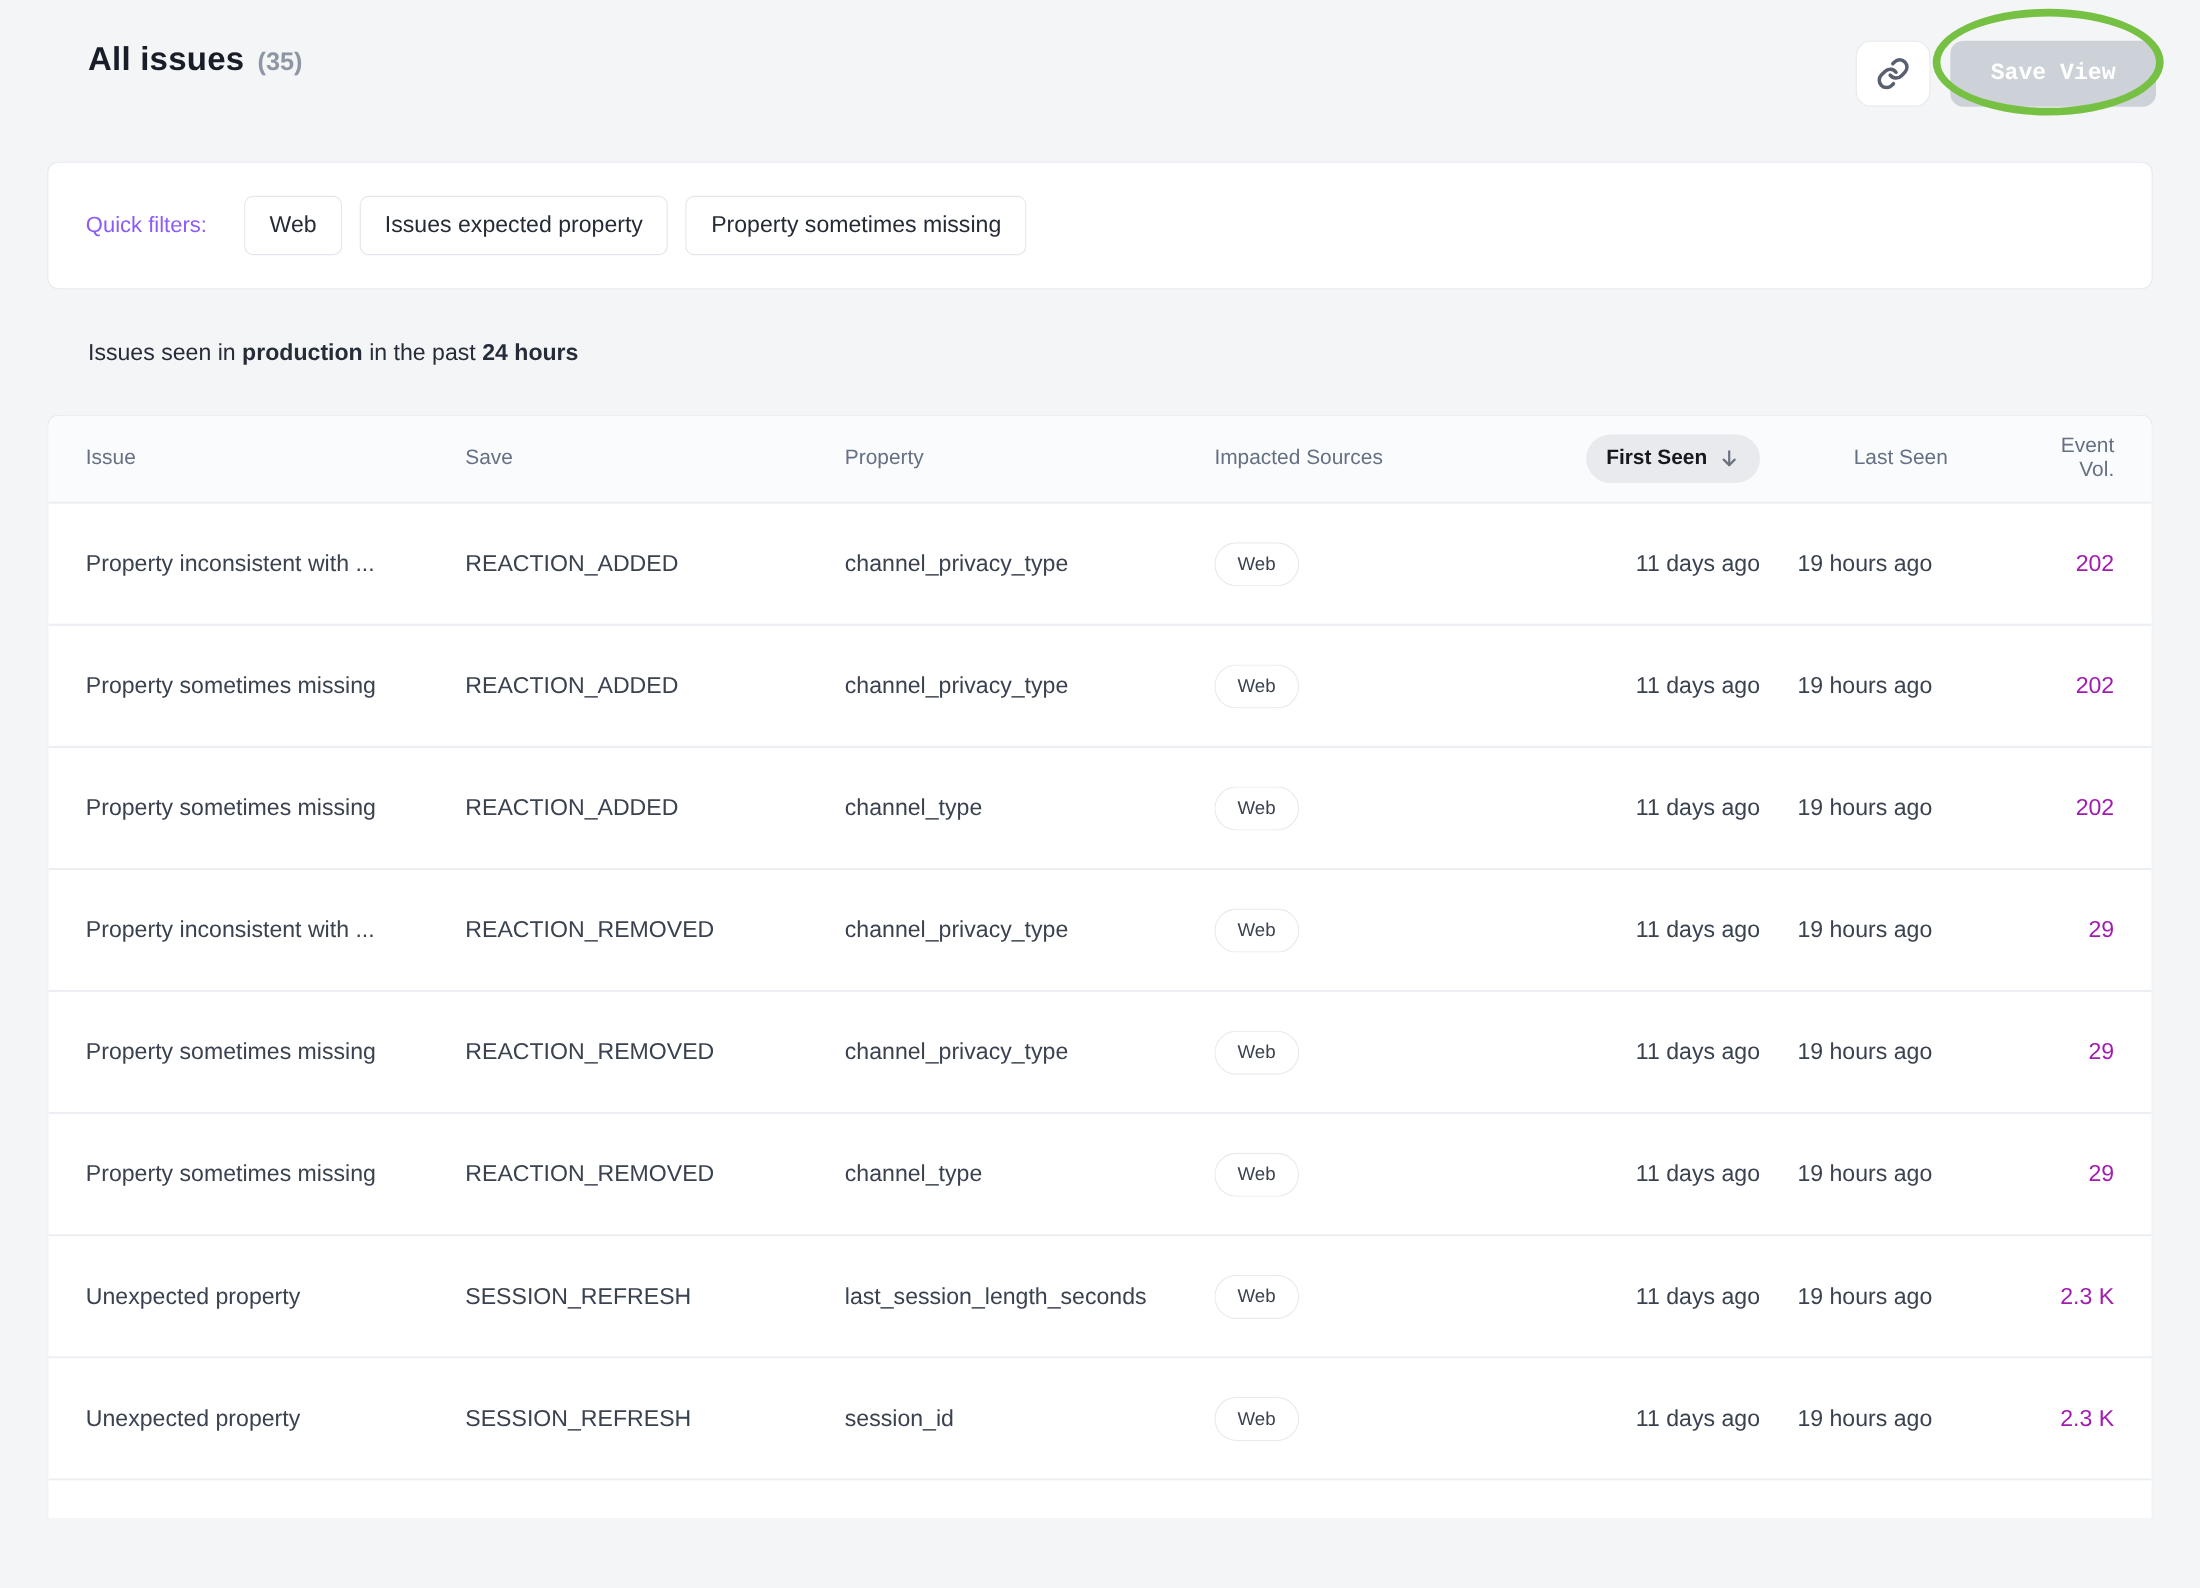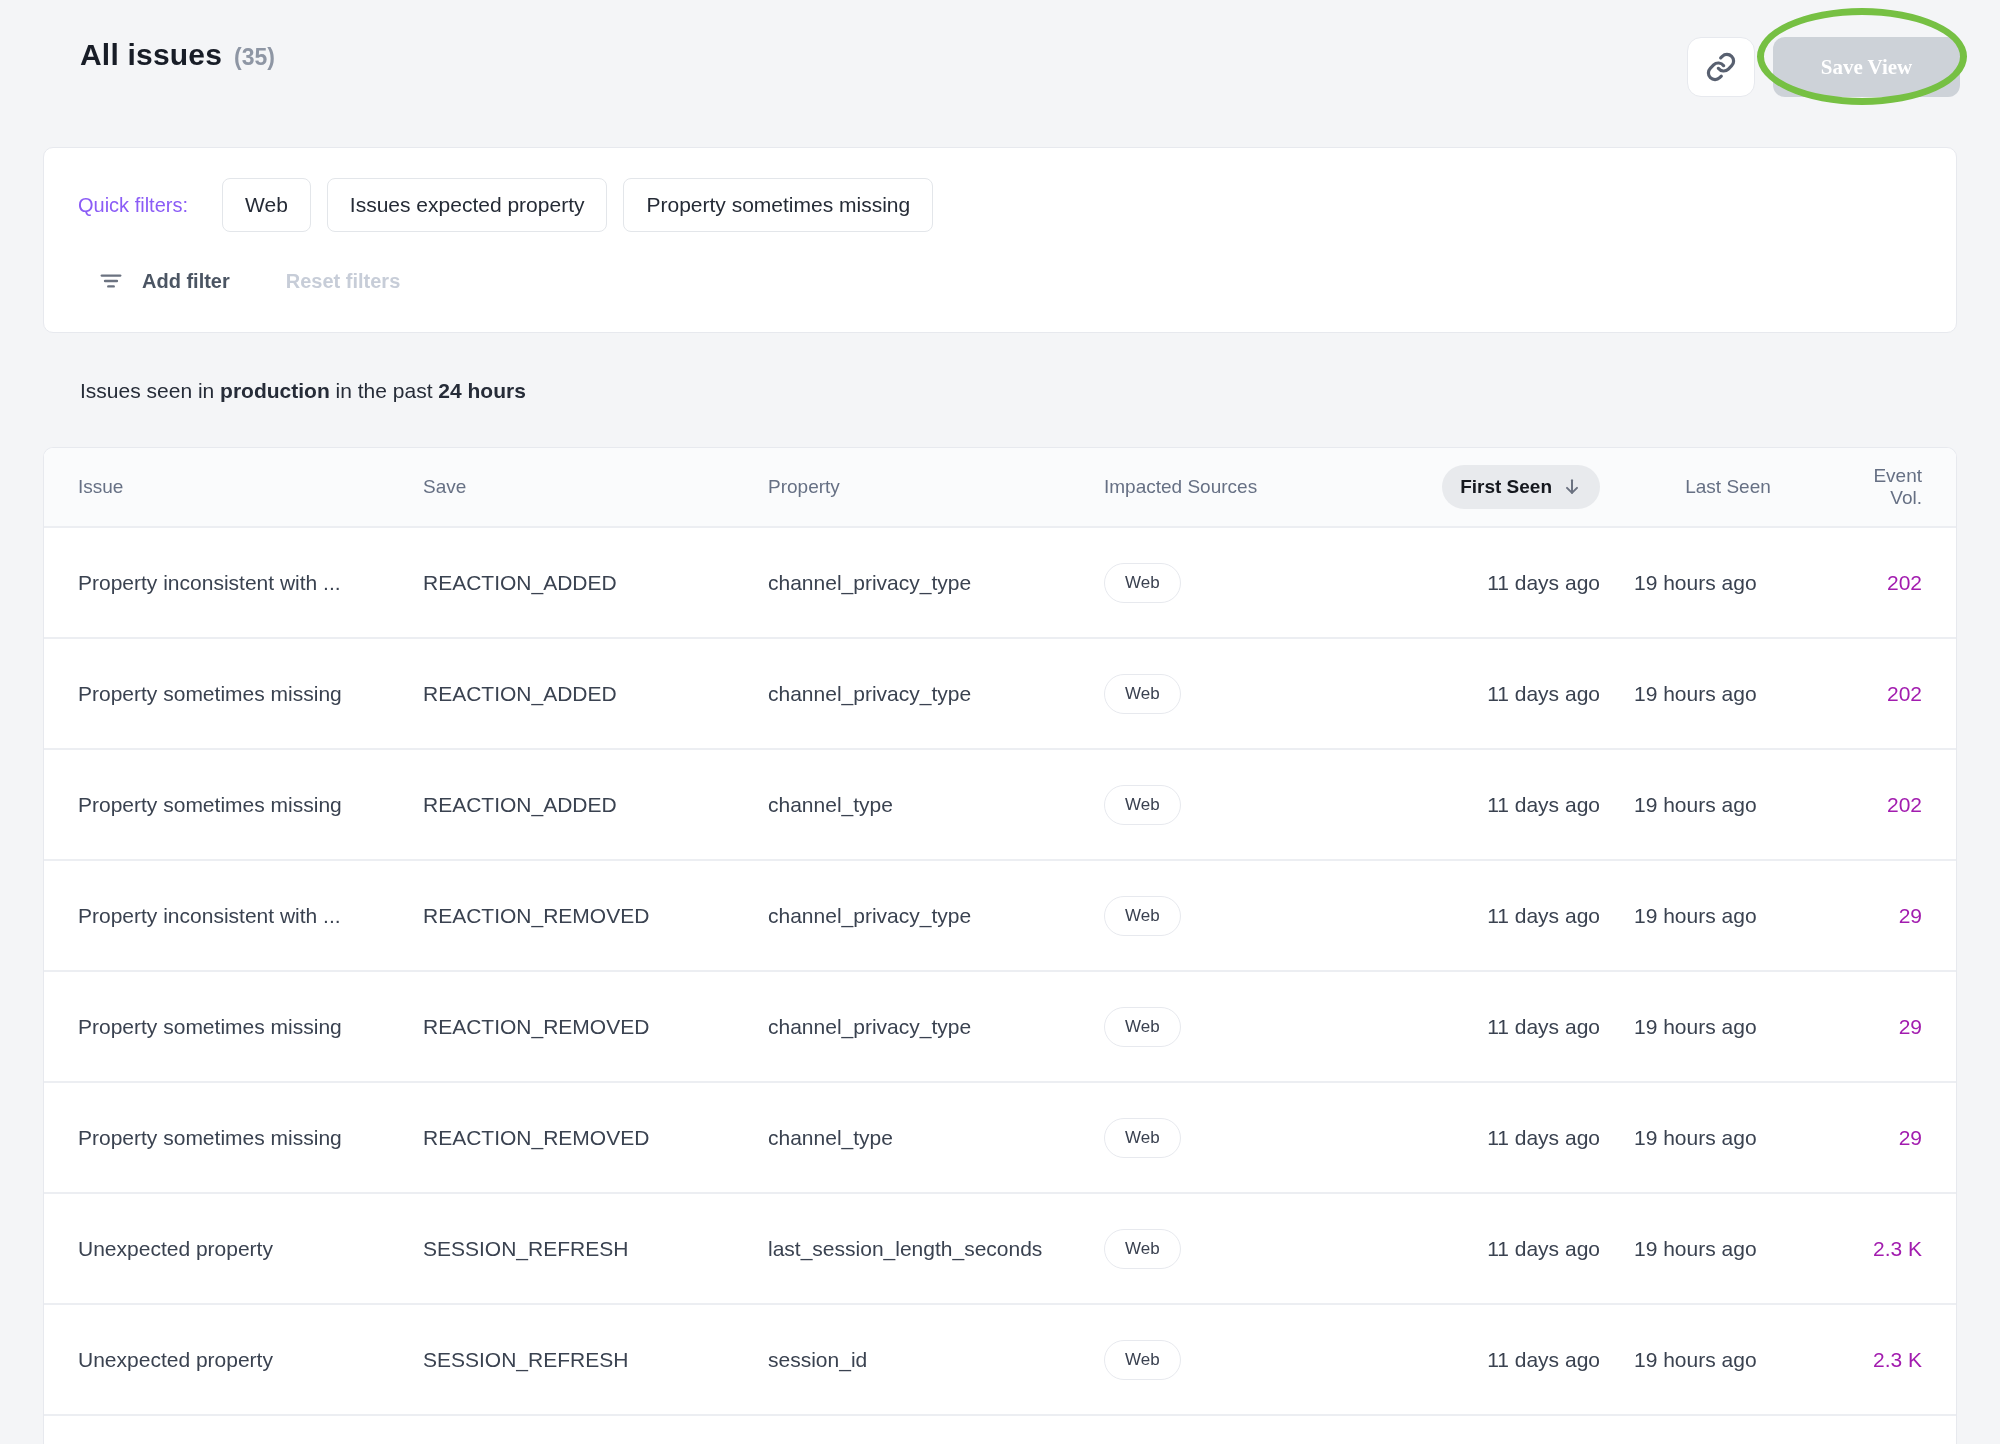--- a/index.html
+++ b/index.html
@@ -24,21 +24,21 @@
   .icon-button {
     width:68px; height:60px; background:#ffffff;
     border:1px solid #e7e9ee; border-radius:14px;
     display:flex; align-items:center; justify-content:center;
     cursor:pointer;
   }
   .save-view-button {
     width:187px; height:60px; background:#cdd2d8;
     border:none; border-radius:12px;
     color:#ffffff; font-size:21px; font-weight:600;
-    font-family:Liberation Serif, serif;
+    font-family:Liberation Mono, monospace;
     display:flex; align-items:center; justify-content:center;
   }
   .annotation-ellipse {
     position:absolute; left:1757px; top:8px; width:210px; height:97px;
     border:7px solid #76c043; border-radius:50%;
     pointer-events:none; z-index:10;
   }
 
   
   .filter-card {
@@ -123,33 +123,20 @@
   </div>
 </div>
 <div class="annotation-ellipse"></div>
 
 <div class="filter-card">
   <div class="quick-filters-row">
     <span class="quick-filters-label">Quick filters:</span>
     <div class="filter-chip">Web</div>
     <div class="filter-chip">Issues expected property</div>
     <div class="filter-chip">Property sometimes missing</div>
-  </div>
-  <div class="filter-actions-row">
-    <div class="add-filter">
-      <span>
-        <svg width="26" height="26" viewBox="0 0 24 24" fill="none" stroke="#6b7280" stroke-width="2.2" stroke-linecap="round">
-          <line x1="3.5" y1="7" x2="20.5" y2="7"></line>
-          <line x1="6.5" y1="12" x2="17.5" y2="12"></line>
-          <line x1="9.5" y1="17" x2="14.5" y2="17"></line>
-        </svg>
-      </span>
-      <span class="add-filter-label">Add filter</span>
-    </div>
-    <span class="reset-filters">Reset filters</span>
   </div>
 </div>
 
 <div class="summary-line"><span>Issues seen in </span><b>production</b><span> in the past </span><b>24 hours</b></div>
 
 <div class="issues-table">
 
   <div class="t-grid t-head">
     <div class="th">Issue</div>
     <div class="th">Save</div>

